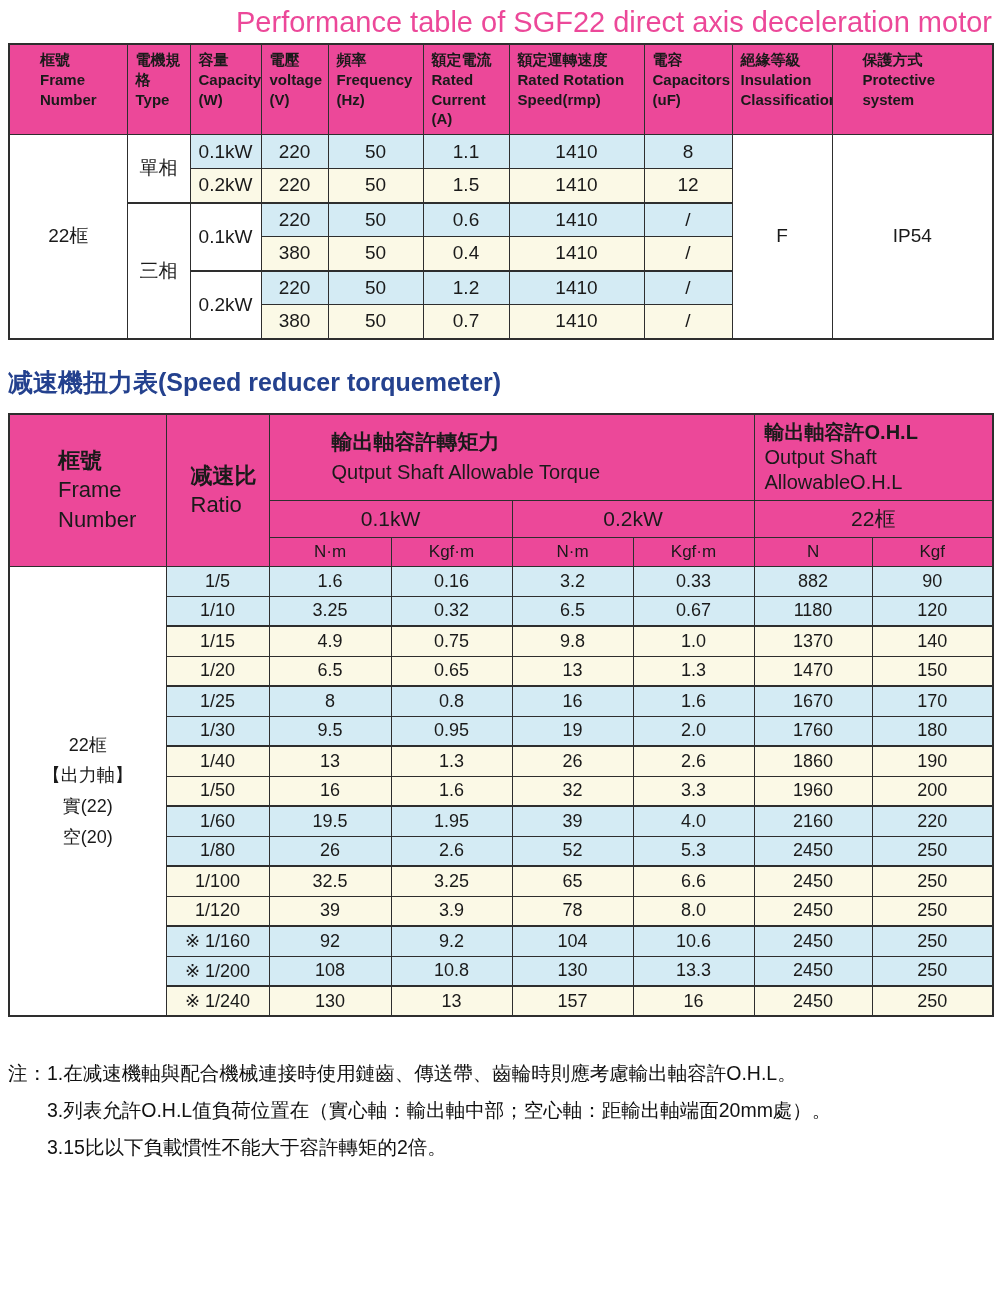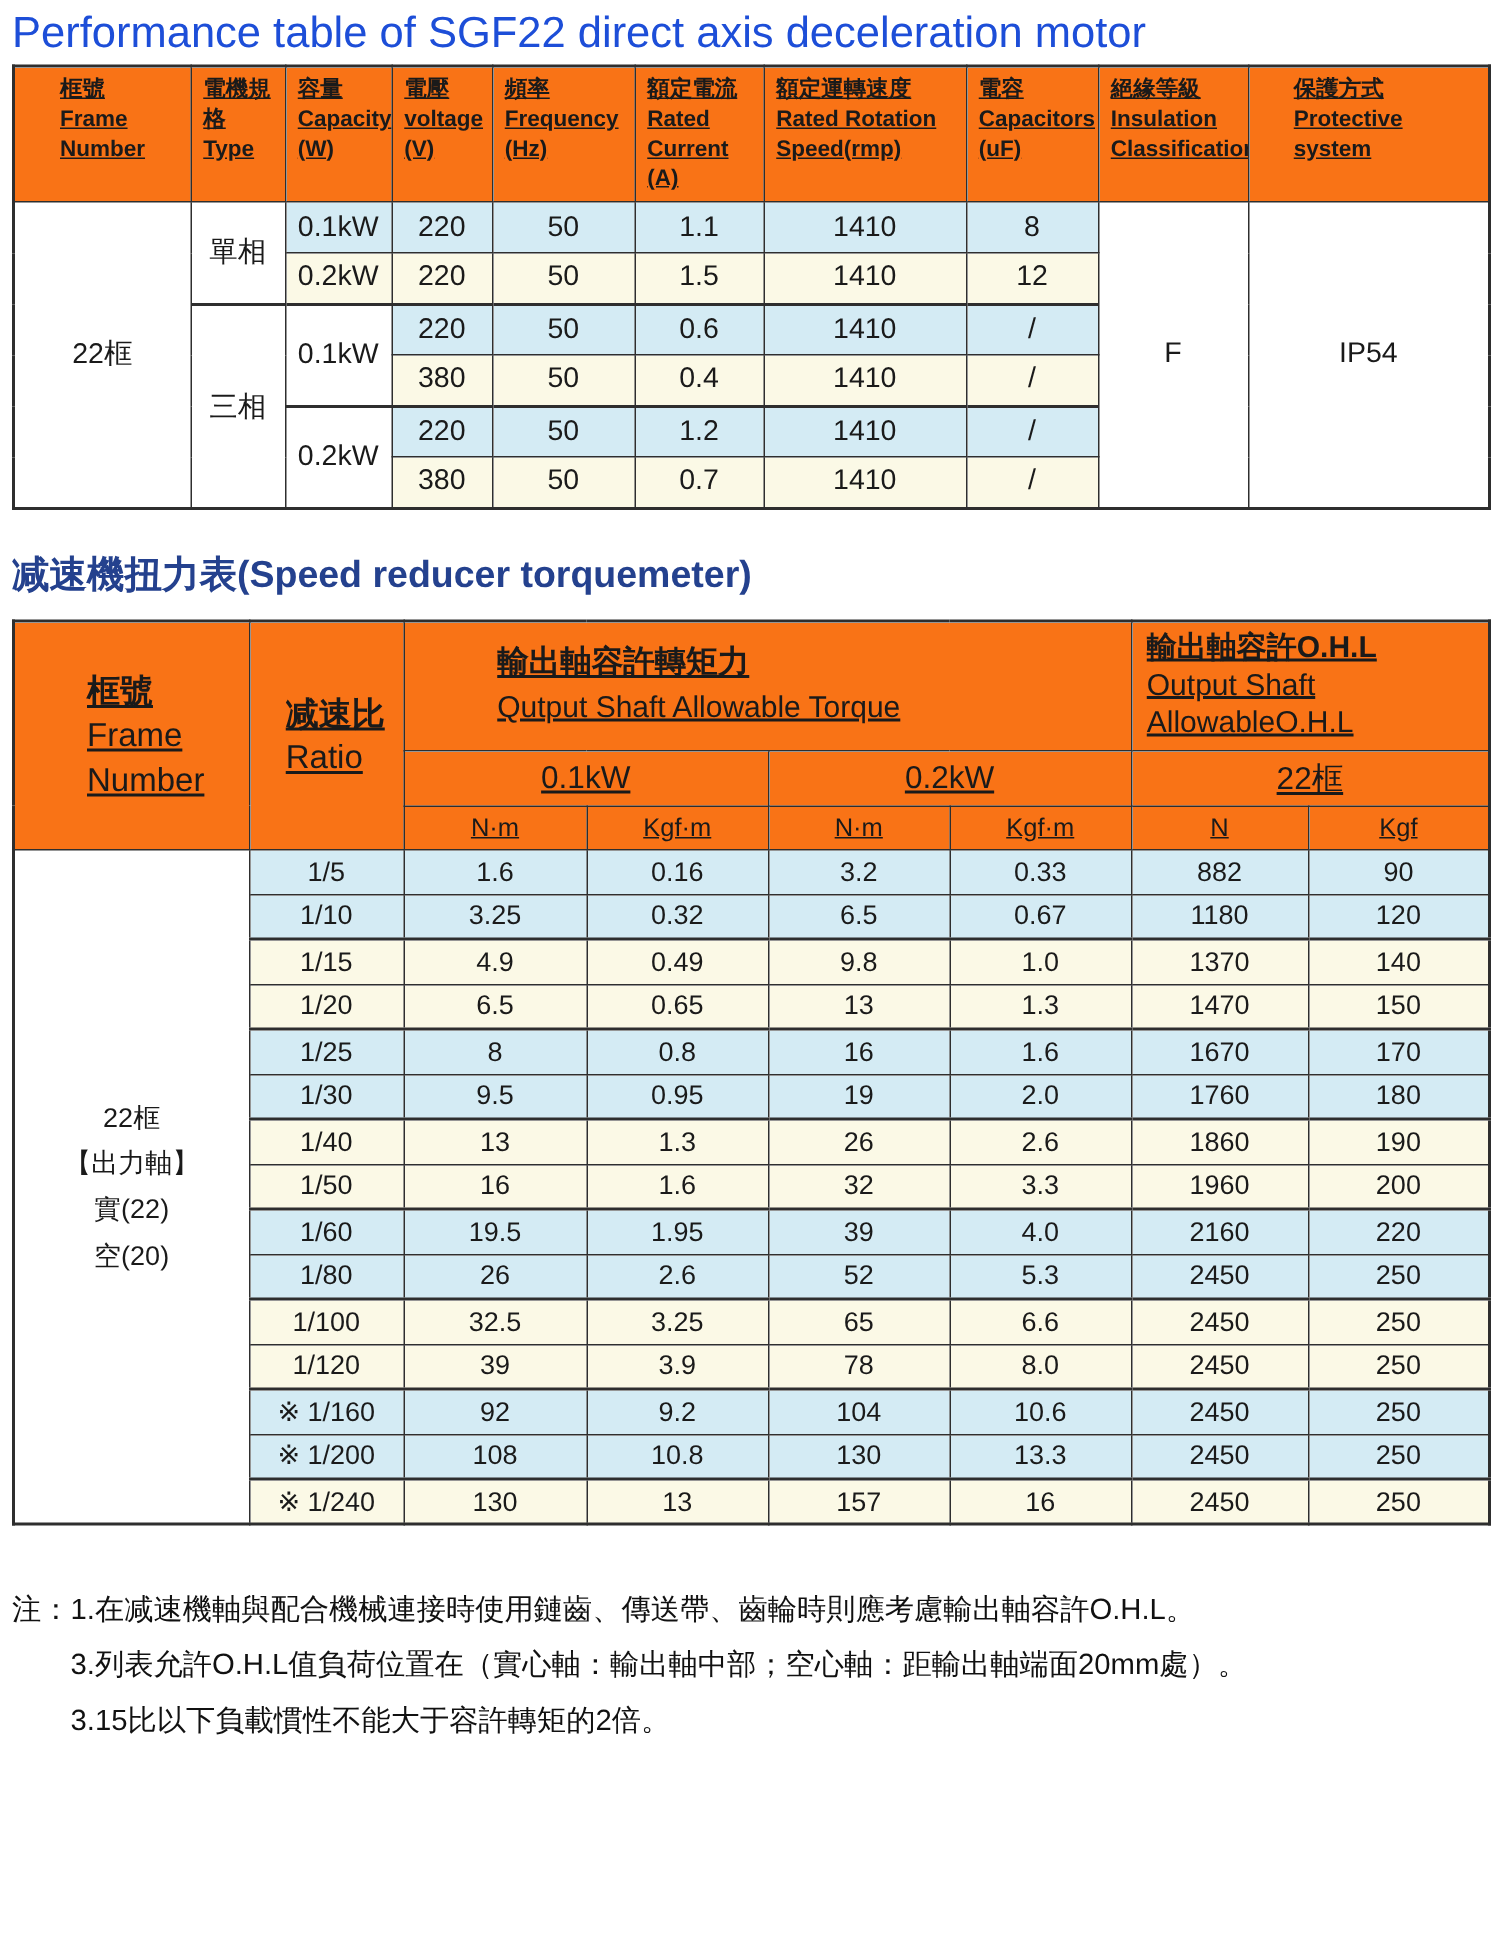--- a/index.html
+++ b/index.html
@@ -14,48 +14,48 @@
   
   .title{
     font-size:45px;
     font-weight:bold;
     color:#24418e;
     margin:8px 0 6px 0;
     letter-spacing:0.5px;
   }
   .subtitle{
     font-size:29px;
-    color:#1d4ed8;
+    color:#ec4899;
     margin:0 0 4px 0;
+    text-align:right;
   }
   .sec-heading{
     font-size:25px;
     font-weight:bold;
     color:#24418e;
     margin:26px 0 14px 0;
   }
 
   
   table{
     border-collapse:collapse;
     table-layout:fixed;
     width:984px;
     border:2px solid #2e2e2e;
   }
   th,td{
     border:1px solid #2e2e2e;
     overflow:hidden;
   }
   th{
-    background:#f97316;
+    background:#ec4899;
     text-align:left;
     vertical-align:middle;
     font-weight:bold;
     padding:5px 4px 5px 8px;
-    text-decoration:underline;
   }
   td{
     text-align:center;
     vertical-align:middle;
     padding:0 2px;
   }
   .blue{background:#d4ebf4;}
   .cream{background:#fbf9e6;}
   .white{background:#ffffff;}
   tr.group-start td{border-top:2px solid #2e2e2e;}
@@ -296,21 +296,21 @@
           <td class="blue">3.25</td>
           <td class="blue">0.32</td>
           <td class="blue">6.5</td>
           <td class="blue">0.67</td>
           <td class="blue">1180</td>
           <td class="blue">120</td>
         </tr>
         <tr class="group-start">
           <td class="cream">1/15</td>
           <td class="cream">4.9</td>
-          <td class="cream">0.49</td>
+          <td class="cream">0.75</td>
           <td class="cream">9.8</td>
           <td class="cream">1.0</td>
           <td class="cream">1370</td>
           <td class="cream">140</td>
         </tr>
         <tr>
           <td class="cream">1/20</td>
           <td class="cream">6.5</td>
           <td class="cream">0.65</td>
           <td class="cream">13</td>

